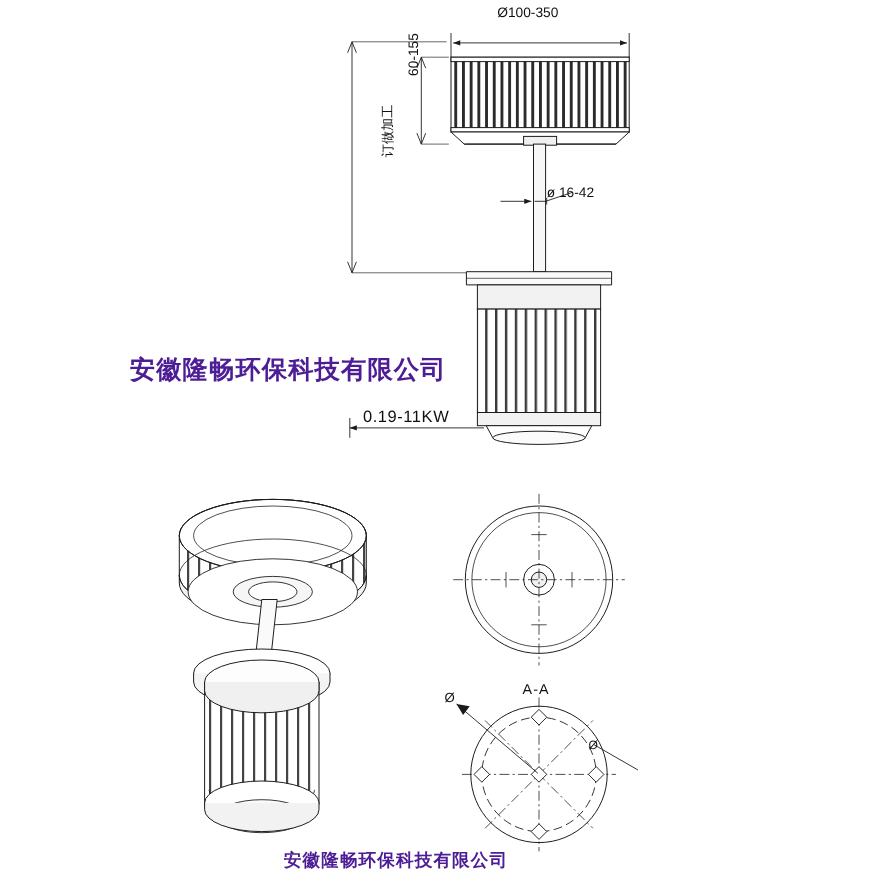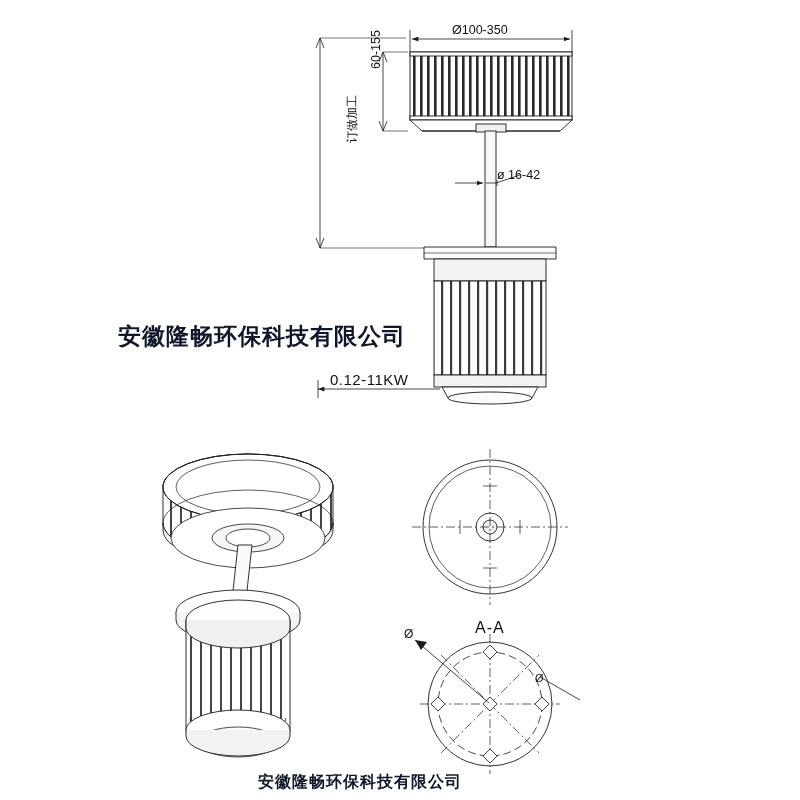--- a/index.html
+++ b/index.html
@@ -17,21 +17,21 @@
   }
   #sheet {
     position: absolute;
     left: 0; top: 0;
     width: 800px;
     height: 800px;
   }
   .wm {
     position: absolute;
     font-family: Liberation Mono, monospace;
-    color: #0f172a;
+    color: #4c1d95;
     white-space: nowrap;
     font-weight: 600;
     letter-spacing: 1px;
     user-select: none;
   }
   #wm-main {
     left: 118px;
     top: 321px;
     font-size: 23px;
   }
@@ -43,26 +43,26 @@
   .lbl {
     position: absolute;
     font-family: "Liberation Sans", sans-serif;
     font-size: 12.5px;
     color: #111;
     white-space: nowrap;
   }
   .lbl-cn {
     font-family: "DejaVu Sans", sans-serif;
   }
-  #lbl-dia-top   { left: 452px; top: 23px; }
+  #lbl-dia-top   { left: 452px; top: 4px; }
   #lbl-height    { left: 369px; top: 69px; transform: rotate(-90deg); transform-origin: left top; }
   #lbl-order     { left: 344px; top: 143px; transform: rotate(-90deg); transform-origin: left top; font-size: 12px;}
   #lbl-shaft     { left: 497px; top: 168px; }
   #lbl-power     { left: 330px; top: 371px; font-size: 15px; letter-spacing: .5px;}
-  #lbl-aa        { left: 475px; top: 619px; font-size: 16px; letter-spacing: 1px; }
+  #lbl-aa        { left: 475px; top: 619px; font-size: 13px; letter-spacing: 1px; }
   #lbl-phi       { left: 404px; top: 627px; font-size: 12px; }
   #lbl-phi2      { left: 535px; top: 672px; font-size: 11px; }
 </style>
 </head>
 <body>
 
 <svg id="sheet" viewBox="0 0 800 800">
   <defs>
 
     <pattern id="finsA" width="7" height="10" patternUnits="userSpaceOnUse">
@@ -236,19 +236,19 @@
       </g>
     </g>
 
   </g>
 </svg>
 
 <div class="lbl" id="lbl-dia-top">Ø100-350</div>
 <div class="lbl" id="lbl-height">60-155</div>
 <div class="lbl lbl-cn" id="lbl-order">订做加工</div>
 <div class="lbl" id="lbl-shaft">ø 16-42</div>
-<div class="lbl" id="lbl-power">0.12-11KW</div>
+<div class="lbl" id="lbl-power">0.19-11KW</div>
 <div class="lbl" id="lbl-aa">A-A</div>
 <div class="lbl" id="lbl-phi">Ø</div>
 <div class="lbl" id="lbl-phi2">Ø</div>
 
 <div class="wm" id="wm-main">安徽隆畅环保科技有限公司</div>
 <div class="wm" id="wm-bottom">安徽隆畅环保科技有限公司</div>
 
 </body></html>

